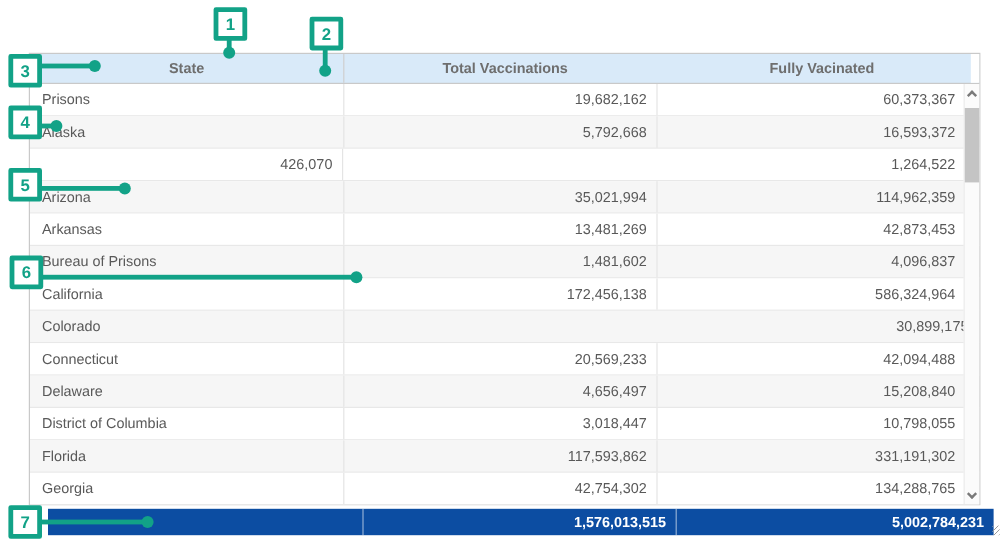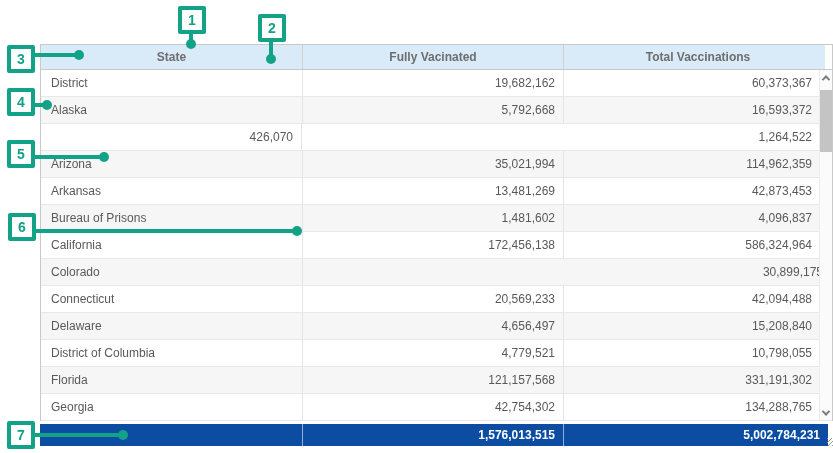--- a/index.html
+++ b/index.html
@@ -7,21 +7,21 @@
   body {
     position: relative;
     background: #ffffff;
     font-family: "Liberation Sans", "DejaVu Sans", sans-serif;
     overflow: hidden;
   }
 
   
   .table {
     position: absolute;
-    left: 40px; top: 44px;
+    left: 24px; top: 44px;
     width: 793px; height: 377px;
     border: 1px solid #c9c9c9;
     background: #fff;
   }
   .thead {
     display: flex;
     height: 25px;
     background: var(--header-bg, #d9eaf9);
     border-bottom: 1px solid #c9c9c9;
     position: relative;
@@ -138,28 +138,28 @@
     background: var(--accent-green, #12a287);
     z-index: 9;
   }
 </style>
 </head>
 <body>
 
 <div class="table">
   <div class="thead">
     <div class="th c1">State</div>
+    <div class="th c3">Total Vaccinations</div>
     <div class="th c2">Fully Vacinated</div>
-    <div class="th c3">Total Vaccinations</div>
     <div class="thead-corner"></div>
   </div>
 
   <div class="tbody">
   <div class="tr">
-    <div class="td c1">District</div>
+    <div class="td c1">Prisons</div>
     <div class="td c2">19,682,162</div>
     <div class="td c3">60,373,367</div>
   </div>
 
   <div class="tr alt">
     <div class="td c1">Alaska</div>
     <div class="td c2">5,792,668</div>
     <div class="td c3">16,593,372</div>
   </div>
 
@@ -204,27 +204,27 @@
   </div>
 
   <div class="tr alt">
     <div class="td c1">Delaware</div>
     <div class="td c2">4,656,497</div>
     <div class="td c3">15,208,840</div>
   </div>
 
   <div class="tr">
     <div class="td c1">District of Columbia</div>
-    <div class="td c2">4,779,521</div>
+    <div class="td c2">3,018,447</div>
     <div class="td c3">10,798,055</div>
   </div>
 
   <div class="tr alt">
     <div class="td c1">Florida</div>
-    <div class="td c2">121,157,568</div>
+    <div class="td c2">117,593,862</div>
     <div class="td c3">331,191,302</div>
   </div>
 
   <div class="tr">
     <div class="td c1">Georgia</div>
     <div class="td c2">42,754,302</div>
     <div class="td c3">134,288,765</div>
   </div>
 </div>
 

